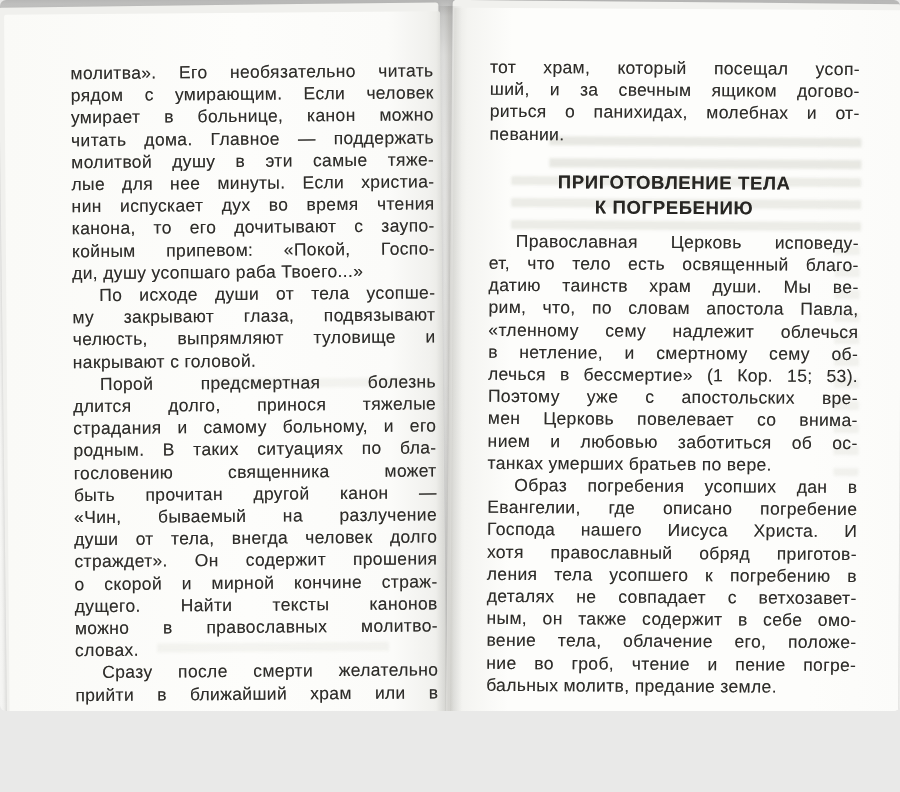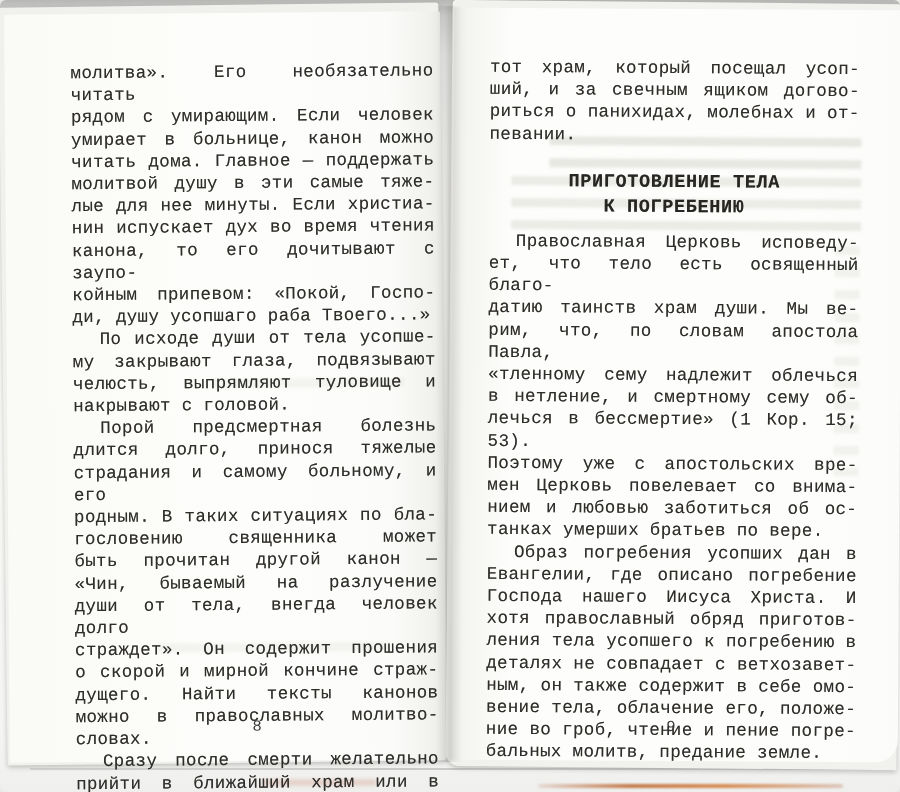--- a/index.html
+++ b/index.html
@@ -1,19 +1,19 @@
 <!DOCTYPE html>
 <html lang="ru"><head>
 <meta charset="utf-8">
 <style>
   html,body{margin:0;padding:0;background:#e9e9e8;}
   .photo{
-    position:relative;width:900px;height:792px;overflow:hidden;
+    position:relative;width:900px;height:711px;overflow:hidden;
     background:linear-gradient(180deg,#b7b7b6 0px,#d6d6d4 16px,#ececea 55px,#f5f5f3 150px,#fafaf8 420px,#f4f4f2 740px,#efefed 792px);
-    font-family:Liberation Mono, monospace;
+    font-family:Liberation Sans, sans-serif;
     border-radius:6px;
   }
   
   .sheet{position:absolute;z-index:1;}
   .sheet-left{left:3px;top:5px;width:440px;height:758px;background:#f0f0ed;transform:rotate(-0.7deg);border-radius:3px;box-shadow:0 2px 5px rgba(0,0,0,.22);}
   .sheet-right{left:449px;top:2px;width:451px;height:766px;background:#f1f1ee;transform:rotate(0.55deg);border-radius:4px 0 0 14px;box-shadow:0 2px 5px rgba(0,0,0,.22);}
   
   .page{position:absolute;z-index:2;}
   .page-left{
     left:7px;top:13px;width:436px;height:748px;transform:rotate(-0.45deg);border-radius:2px;

